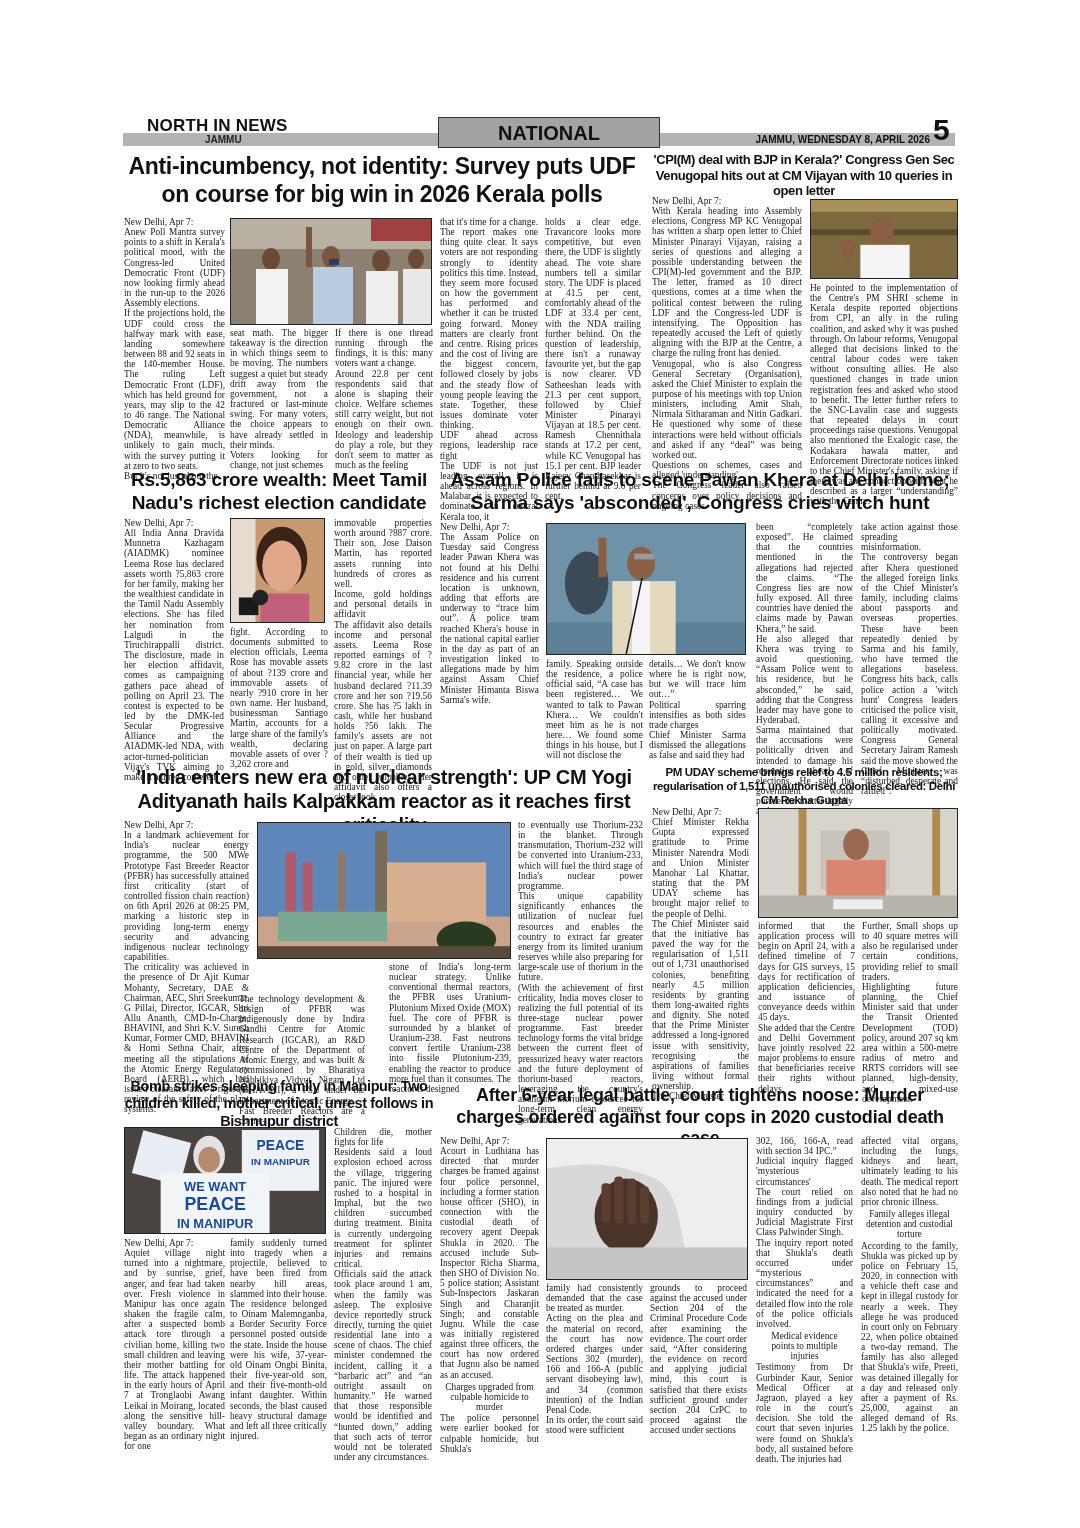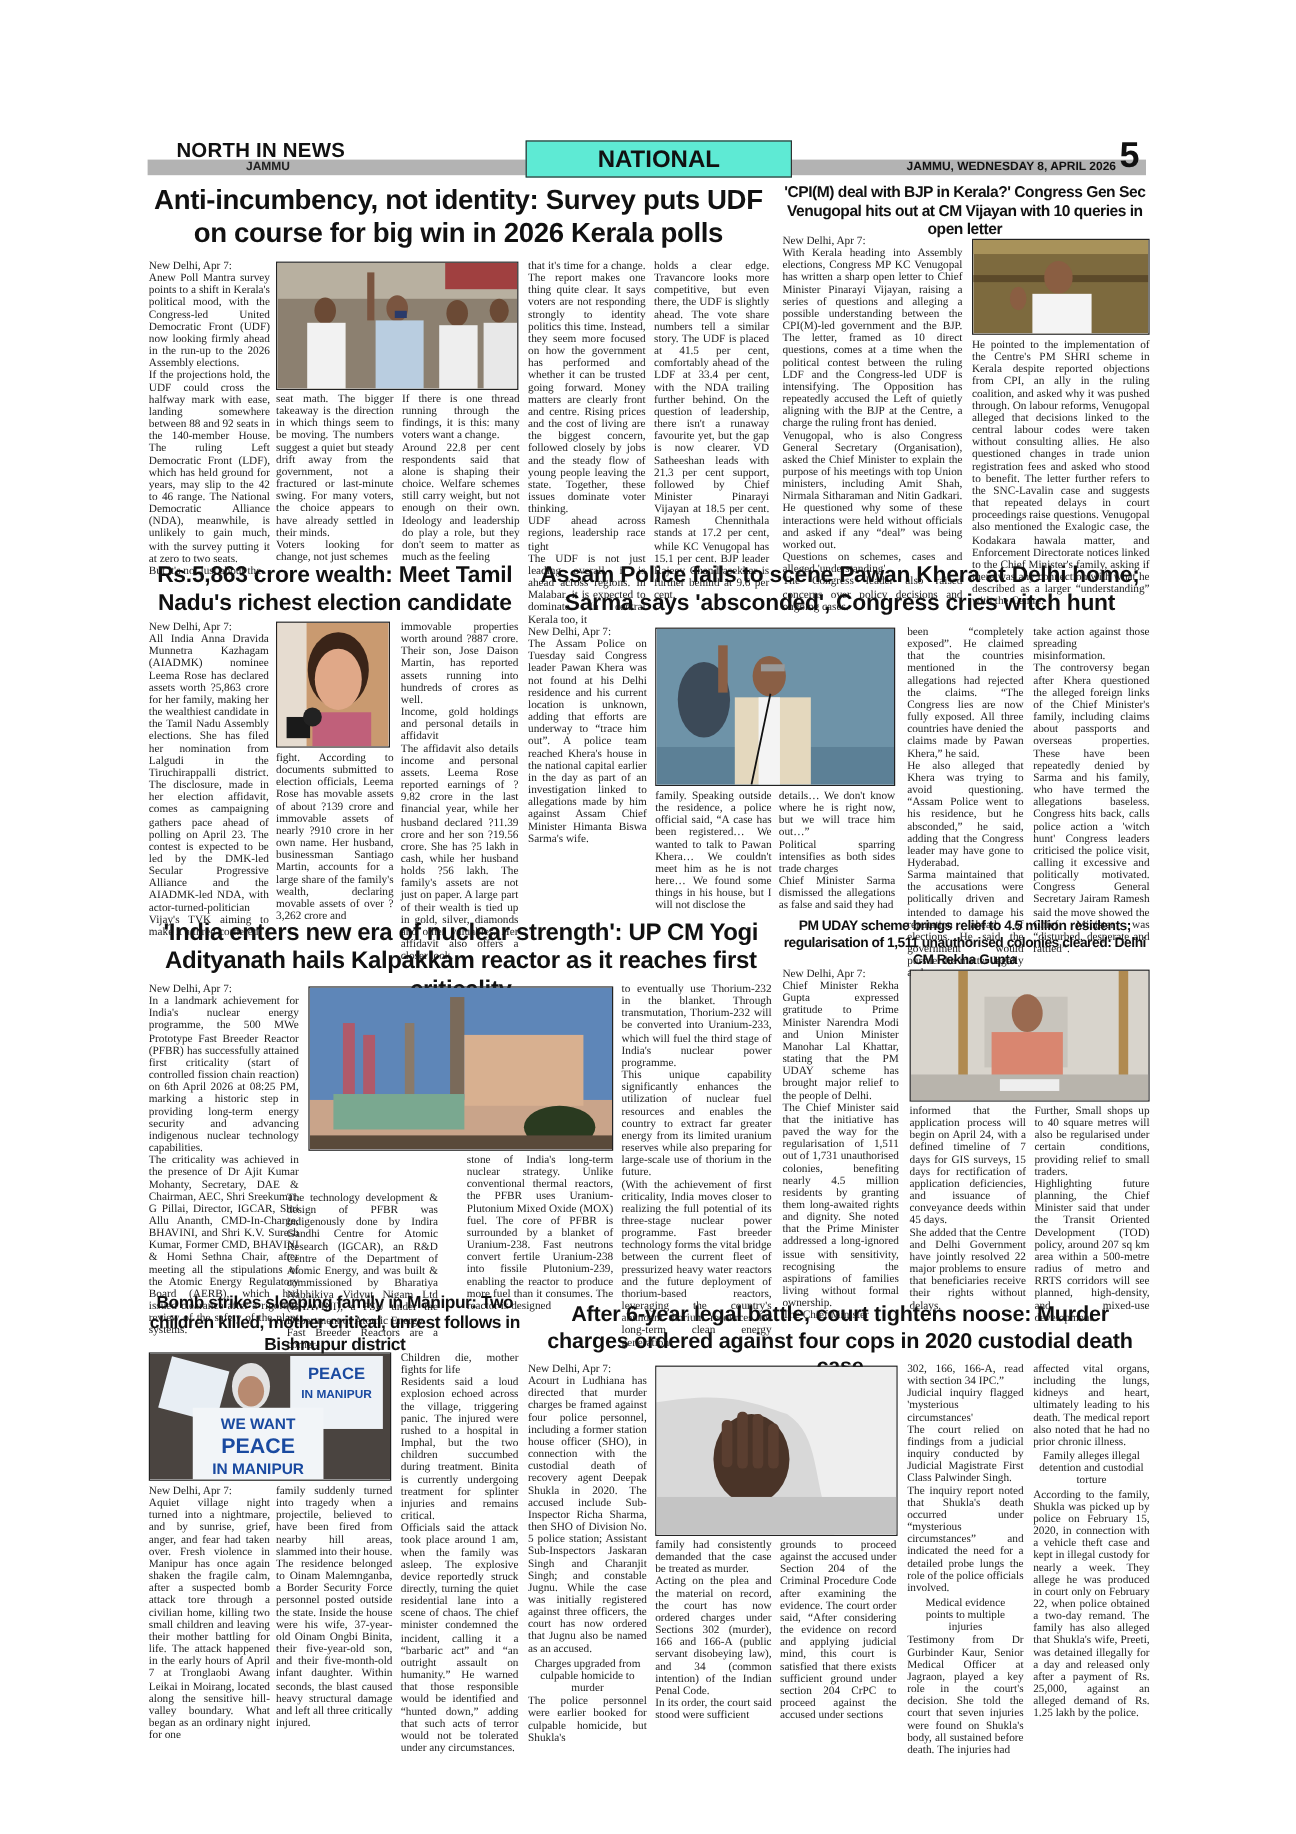--- a/index.html
+++ b/index.html
@@ -1,20 +1,20 @@
 <!DOCTYPE html>
 <html><head>
 <meta charset="utf-8">
 <style>
   html, body { margin:0; padding:0; background:#ffffff; }
   body { width:1080px; height:1528px; position:relative; overflow:hidden; font-family:"Liberation Serif", serif; color:#222; }
   .band { position:absolute; left:123px; top:133px; width:832px; height:13px; background:#b3b3b3; }
   .mast { position:absolute; left:147px; top:116px; font-family:"Liberation Sans", sans-serif; font-weight:bold; font-size:17px; color:#111; letter-spacing:0.2px; }
   .mast-sub { position:absolute; left:205px; top:134px; font-family:"Liberation Sans", sans-serif; font-weight:bold; font-size:10px; color:#222; }
-  .section-box { position:absolute; left:438px; top:117px; width:222px; height:31px; border:1px solid #333; background:#5eead4; text-align:center; font-family:"Liberation Sans", sans-serif; font-weight:bold; font-size:20px; line-height:31px; color:#111; box-sizing:border-box; }
+  .section-box { position:absolute; left:438px; top:117px; width:222px; height:31px; border:1px solid #333; background:#a3a3a3; text-align:center; font-family:"Liberation Sans", sans-serif; font-weight:bold; font-size:20px; line-height:31px; color:#111; box-sizing:border-box; }
   .dateline { position:absolute; right:150px; top:134px; font-family:"Liberation Sans", sans-serif; font-weight:bold; font-size:10px; color:#111; }
   .pageno { position:absolute; left:933px; top:113px; font-family:"Liberation Sans", sans-serif; font-weight:bold; font-size:30px; color:#111; }
   .head { position:absolute; text-align:center; font-family:"Liberation Sans", sans-serif; font-weight:bold; color:#111; line-height:1.2; }
   .h-big { font-size:23px; letter-spacing:-0.3px; }
   .h-mid { font-size:19px; letter-spacing:-0.2px; }
   .h-sm  { font-size:13px; letter-spacing:-0.4px; }
   .col { position:absolute; font-size:9.4px; line-height:1.08; text-align:justify; color:#222; }
   .col p { margin:0; }
   .col .sub { font-weight:normal; text-align:center; margin:2px 4px 1px; }
   .photo { position:absolute; border:1px solid #222; overflow:hidden; box-sizing:border-box; }
@@ -272,21 +272,21 @@
     <p>In its order, the court said stood were sufficient</p>
   </div>
 <div class="col" style="left:650px;top:1283px;width:97px;">
     <p>grounds to proceed against the accused under Section 204 of the Criminal Procedure Code after examining the evidence. The court order said, “After considering the evidence on record and applying judicial mind, this court is satisfied that there exists sufficient ground under section 204 CrPC to proceed against the accused under sections</p>
   </div>
 <div class="col" style="left:756px;top:1136px;width:97px;">
   <div>
       <p>302, 166, 166-A, read with section 34 IPC.”</p>
       <p>Judicial inquiry flagged 'mysterious circumstances'</p>
       <p>The court relied on findings from a judicial inquiry conducted by Judicial Magistrate First Class Palwinder Singh.</p>
-      <p>The inquiry report noted that Shukla's death occurred under “mysterious circumstances” and indicated the need for a detailed probe lungs the role of the police officials involved.</p>
+      <p>The inquiry report noted that Shukla's death occurred under “mysterious circumstances” and indicated the need for a detailed flow into the role of the police officials involved.</p>
     </div>
   <p class="sub">Medical evidence points to multiple injuries</p>
   <div>
       <p>Testimony from Dr Gurbinder Kaur, Senior Medical Officer at Jagraon, played a key role in the court's decision. She told the court that seven injuries were found on Shukla's body, all sustained before death. The injuries had</p>
     </div>
 </div>
 <div class="col" style="left:861px;top:1136px;width:97px;">
   <div>
       <p>affected vital organs, including the lungs, kidneys and heart, ultimately leading to his death. The medical report also noted that he had no prior chronic illness.</p>
     </div>

